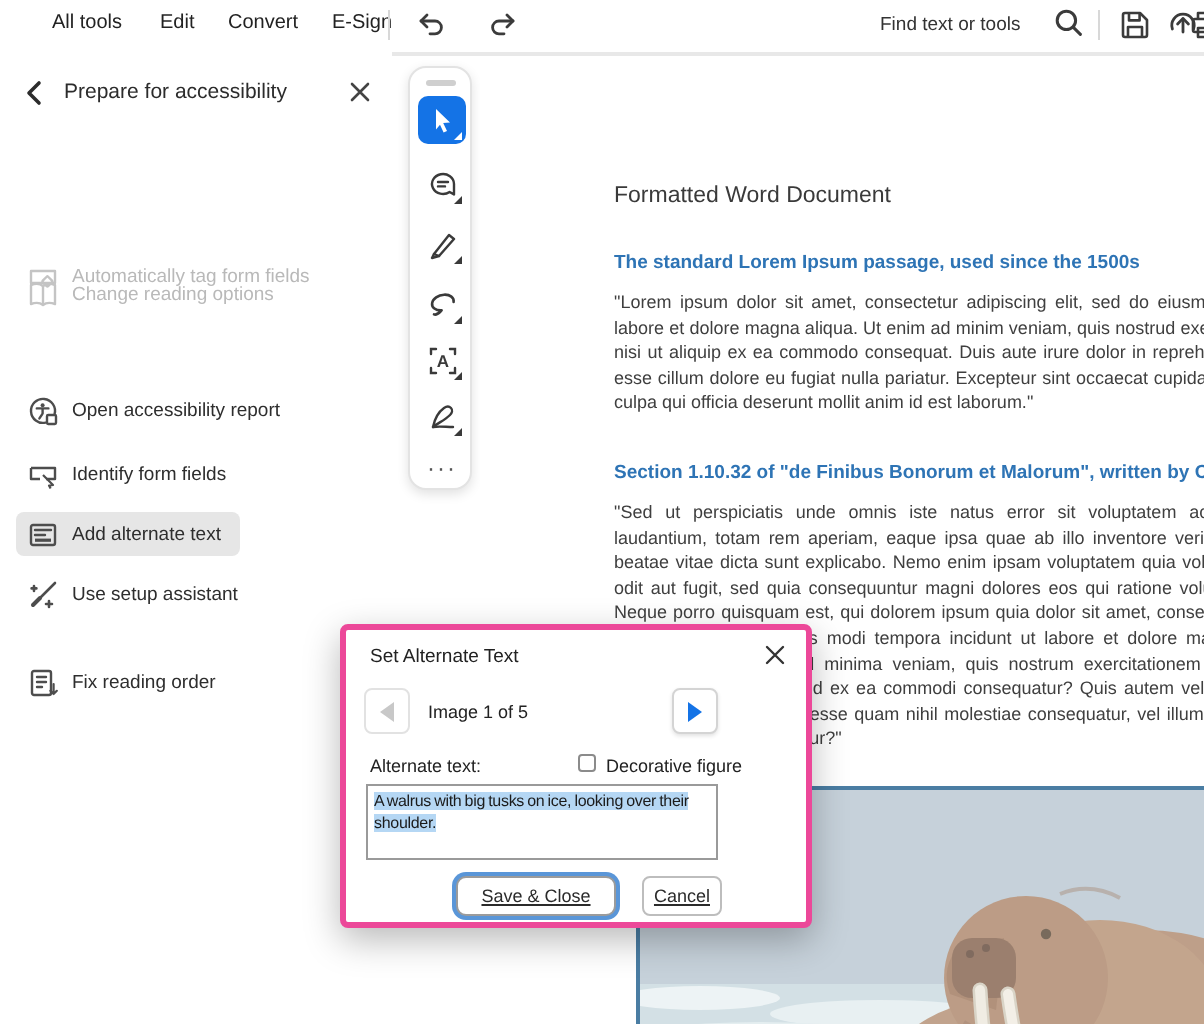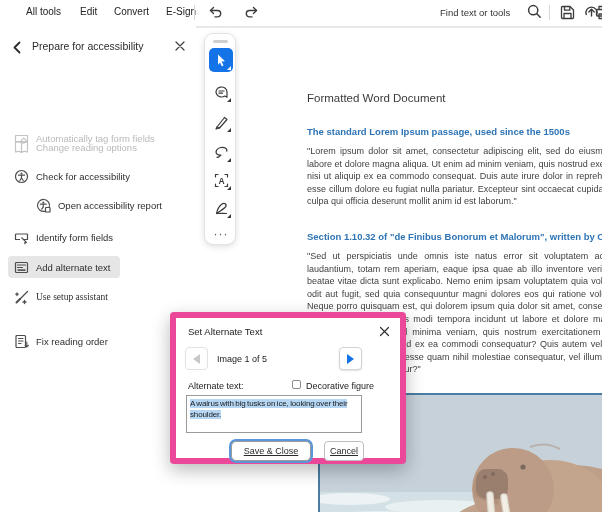--- a/index.html
+++ b/index.html
@@ -28,22 +28,22 @@
   .panel-title { position:absolute; left:32px; top:2px; font-size:10.5px; font-weight:normal; color:#2c2c2c; }
   .panel-close { position:absolute; left:172px; top:0px; width:16px; height:16px; color:#444; cursor:pointer; }
   .panel-close svg { width:100%; height:100%; }
   .p-item { position:absolute; left:8px; width:160px; height:22px; display:flex; align-items:center;
     gap:7px; padding:0 6px; border-radius:4px; color:#2e2e2e; font-size:9.5px; cursor:pointer; }
   .p-item .p-ico { width:15px; height:15px; flex:0 0 15px; color:#4d4d4d; }
   .p-item .p-ico svg { width:15px; height:15px; display:block; }
   .p-item.disabled { color:#b9b9b9; cursor:default; }
   .p-item.disabled .p-ico { color:#c4c4c4; }
   .p-item.selected { background:#e6e6e6; width:112px; }
-  .i0 { top:52px; } .i1 { top:81px;margin-top:20px; } .i2 { top:110px; } .i3 { top:139px; } .i4 { top:168px;justify-content:flex-end; }
-  .i5 { top:200px; } .i6 { top:230px; } .i7 { top:260px;font-family:Liberation Serif, serif; } .i8 { top:304px; }
+  .i0 { top:52px; } .i1 { top:81px;margin-top:20px; } .i2 { top:110px; } .i3 { top:139px; } .i4 { top:168px; }
+  .i5 { top:200px; } .i6 { top:230px; } .i7 { top:260px; } .i8 { top:304px; }
 
   
   .vtoolbar { position:absolute; left:204px; top:33px; width:32px; height:212px; background:#fff;
     border:1px solid #e3e3e3; border-radius:9px; box-shadow:0 2px 6px rgba(0,0,0,.12); }
   .drag-handle { position:absolute; left:8px; top:6px; width:15px; height:3px; background:#cfcfcf; border-radius:2px; }
   .vtool { position:absolute; left:4px; width:24px; height:24px; border-radius:5px; color:#3a3a3a;
     display:flex; align-items:center; justify-content:center; cursor:pointer; }
   .vtool svg { width:15px; height:15px; }
   .vtool.active { background:#1473e6; color:#fff; }
   .vtool .corner { position:absolute; right:2px; bottom:2px; width:0; height:0;
@@ -62,21 +62,21 @@
   .doc-p.p1 { top:145px; }
   .doc-p.p2 { top:250px; }
 
   
   .figure { position:absolute; left:318px; top:393px; width:290px; height:125px;
     border:2px solid #4a7da3; overflow:hidden; background:#b9c7d1; }
   .figure svg { display:block; width:300px; height:220px; }
 
   
   .dialog { position:absolute; left:170px; top:312px; width:236px; height:152px; background:#fff;
-    border:6px solid #ec4899; border-radius:4px; box-shadow:0 6px 18px rgba(0,0,0,.28); z-index:20; }
+    border:3px solid #ec4899; border-radius:4px; box-shadow:0 6px 18px rgba(0,0,0,.28); z-index:20; }
   .dlg-title { position:absolute; left:12px; top:8px; font-size:9.5px; color:#222; }
   .dlg-close { position:absolute; right:9px; top:6px; width:13px; height:13px; color:#333; cursor:pointer; }
   .dlg-close svg { width:100%; height:100%; }
   .nav-btn { position:absolute; top:29px; width:23px; height:23px; background:#fff; border:1px solid #e2e2e2;
     border-radius:4px; display:flex; align-items:center; justify-content:center; cursor:pointer; }
   .nav-btn.prev { left:9px; }
   .nav-btn.next { left:163px; border-color:#d4d4d4; box-shadow:0 1px 2px rgba(0,0,0,.12); }
   .tri-left { width:0; height:0; border-top:5px solid transparent; border-bottom:5px solid transparent;
     border-right:7px solid #c8c8c8; }
   .tri-right { width:0; height:0; border-top:5px solid transparent; border-bottom:5px solid transparent;
@@ -181,30 +181,20 @@
     <div class="p-item i2 disabled">
       <span class="p-ico">
         <svg viewBox="0 0 15 15" fill="none" stroke="currentColor" stroke-width="1.2" stroke-linejoin="round">
           <path d="M7.5 3 C6 1.8 3.5 1.8 1.5 2.5 V12 C3.5 11.3 6 11.3 7.5 12.5 C9 11.3 11.5 11.3 13.5 12 V2.5 C11.5 1.8 9 1.8 7.5 3 Z"></path>
             <path d="M7.5 3 V12.5"></path>
         </svg>
       </span>
       <span>Change reading options</span>
     </div>
 
-    <div class="p-item i3">
-      <span class="p-ico">
-        <svg viewBox="0 0 15 15" fill="none" stroke="currentColor" stroke-width="1.2" stroke-linecap="round">
-          <circle cx="7.5" cy="7.5" r="6"></circle>
-            <circle cx="7.5" cy="4.6" r="1" fill="currentColor" stroke="none"></circle>
-          <path d="M4.5 6.2 H10.5 M7.5 6.2 V9 M7.5 9 L5.8 11.5 M7.5 9 L9.2 11.5"></path>
-        </svg>
-      </span>
-      <span>Check for accessibility</span>
-    </div>
 
     <div class="p-item i4">
       <span class="p-ico">
         <svg viewBox="0 0 15 15" fill="none" stroke="currentColor" stroke-width="1.2" stroke-linecap="round">
           <path d="M13.3 9 A6 6 0 1 0 8.8 13.3"></path>
             <circle cx="7.3" cy="4.6" r="1" fill="currentColor" stroke="none"></circle>
           <path d="M4.4 6.2 H10.2 M7.3 6.2 V8.8 M7.3 8.8 L5.7 11.2"></path>
           <rect x="9.5" y="9.5" width="4.5" height="4.5" rx="0.6"></rect>
         </svg>
       </span>

